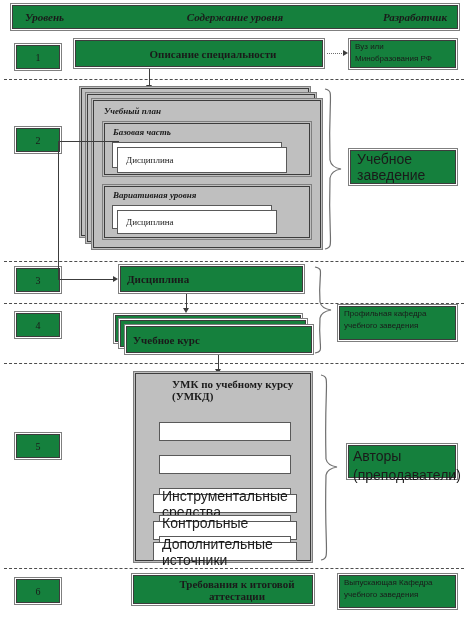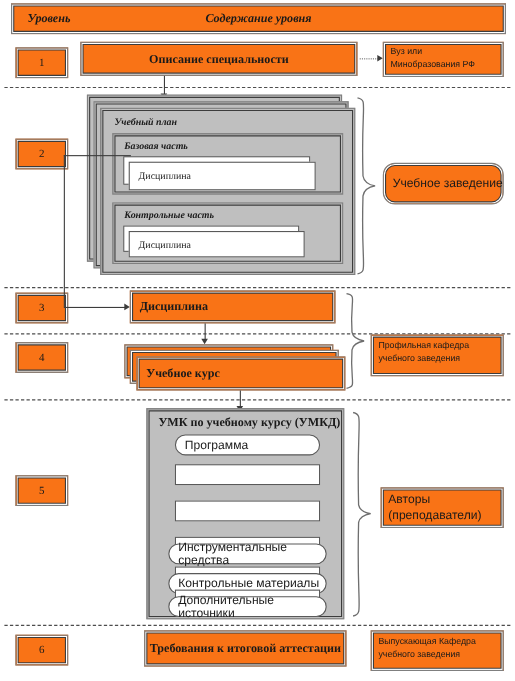--- a/index.html
+++ b/index.html
@@ -9,21 +9,21 @@
     color:#1a1a1a;
   }
   #stage{position:absolute;left:0;top:0;width:468px;height:619px;}
 
   
   .box{position:absolute;box-sizing:border-box;background:#ffffff;}
   
   .dbl{
     border:1px solid #7f7f7f;
     box-shadow:inset 0 0 0 1px #ffffff, inset 0 0 0 2px #3c3c3c;
-    background:#f97316;
+    background:#15803d;
   }
   .dbl-gray{
     border:1px solid #7f7f7f;
     box-shadow:inset 0 0 0 1px #bfbfbf, inset 0 0 0 2px #3c3c3c;
     background:#bfbfbf;
   }
   .single{border:1px solid #595959;background:#ffffff;}
 
   .ctr{display:flex;align-items:center;justify-content:center;text-align:center;}
   .lft{display:flex;align-items:center;justify-content:flex-start;text-align:left;}
@@ -38,24 +38,24 @@
   #h-content{left:0;width:100%;justify-content:center;}
   #h-dev{right:12px;}
 
   
   .lvlchip{width:48px;height:28px;font-size:10px;font-family:"Liberation Serif", serif;}
 
   
   .sep{position:absolute;left:4px;width:460px;height:0;border-top:1px dashed #4d4d4d;}
 
   
-  .t-bold-serif{font-family:"Liberation Serif", serif;font-weight:bold;font-size:11px;}
+  .t-bold-serif{font-family:"Liberation Serif", serif;font-weight:bold;font-size:11px;padding-left:28px;}
   .t-serif{font-family:"Liberation Serif", serif;font-size:9px;}
   .t-bi-serif{font-family:"Liberation Serif", serif;font-weight:bold;font-style:italic;font-size:9px;}
-  .t-sans{font-family:"Liberation Sans", sans-serif;font-size:11px;border-radius:11px;}
+  .t-sans{font-family:"Liberation Sans", sans-serif;font-size:14px;}
   .t-sans-sm{font-family:"Liberation Sans", sans-serif;font-size:8px;}
 
   .pad-l{padding-left:8px;}
 
   
   .vline{position:absolute;width:0;border-left:1px solid #3c3c3c;}
   .hline{position:absolute;height:0;border-top:1px solid #3c3c3c;}
   .arrow-dn{position:absolute;width:0;height:0;
     border-left:3.5px solid transparent;border-right:3.5px solid transparent;
     border-top:5px solid #3c3c3c;}
@@ -69,20 +69,21 @@
   .brace svg{display:block;}
 </style>
 </head>
 <body>
 
 <div id="stage">
 
   <div class="box dbl" id="header">
     <span class="hcell" id="h-level">Уровень</span>
     <span class="hcell" id="h-content">Содержание уровня</span>
+    <span class="hcell" id="h-dev">Разработчик</span>
   </div>
 
   <div class="box dbl ctr lvlchip" style="left:14px;top:43px;">
     <span>1</span>
   </div>
   <div class="box dbl ctr lvlchip" style="left:14px;top:126px;">
     <span>2</span>
   </div>
   <div class="box dbl ctr lvlchip" style="left:14px;top:266px;">
     <span>3</span>
@@ -127,21 +128,21 @@
     <div class="box dbl-gray" style="left:10px;top:22px;width:210px;height:56px;">
       <div class="t-bi-serif" style="position:absolute;left:10px;top:5px;font-family:Liberation Serif, serif;">Базовая часть</div>
 
       <div class="box single" style="left:9px;top:20px;width:170px;height:26px;"></div>
       <div class="box single lft t-serif pad-l" style="left:14px;top:25px;width:170px;height:26px;">
         <span>Дисциплина</span>
       </div>
     </div>
 
     <div class="box dbl-gray" style="left:10px;top:85px;width:210px;height:56px;">
-      <div class="t-bi-serif" style="position:absolute;left:10px;top:5px;">Контрольные часть</div>
+      <div class="t-bi-serif" style="position:absolute;left:10px;top:5px;">Вариативная уровня</div>
       <div class="box single" style="left:9px;top:20px;width:160px;height:24px;"></div>
       <div class="box single lft t-serif pad-l" style="left:14px;top:25px;width:160px;height:24px;">
         <span>Дисциплина</span>
       </div>
     </div>
   </div>
 
   <div class="brace" style="left:322px;top:88px;">
     <svg width="22" height="162" viewBox="0 0 22 162">
       <path d="M3 1 C 13 3, 6 6, 8 72 C 9 78, 13 80, 19 81 C 13 82, 9 84, 8 90 C 6 156, 13 159, 3 161" fill="none" stroke="#6e6e6e" stroke-width="1.2"></path>
@@ -180,23 +181,20 @@
     <div class="t-sans-sm">Профильная кафедра</div>
     <div class="t-sans-sm" style="margin-top:3px;">учебного заведения</div>
   </div>
 
   <div class="vline" style="left:218px;top:355px;height:15px;"></div>
   <div class="arrow-dn" style="left:214.5px;top:369px;"></div>
 
   <div class="box dbl-gray" style="left:133px;top:371px;width:180px;height:192px;">
     <div class="t-bold-serif" style="position:absolute;left:10px;top:6px;font-size:11px;">УМК по учебному курсу (УМКД)</div>
 
-    <div class="box single lft t-sans pad-l" style="left:25px;top:23px;width:132px;height:19px;">
-      <span>Программа</span>
-    </div>
 
     <div class="box single" style="left:25px;top:50px;width:132px;height:19px;"></div>
 
     <div class="box single" style="left:25px;top:83px;width:132px;height:19px;"></div>
 
     <div class="box single" style="left:25px;top:116px;width:132px;height:19px;"></div>
     <div class="box single lft t-sans pad-l" style="left:19px;top:122px;width:144px;height:19px;">
       <span>Инструментальные средства</span>
     </div>
 

